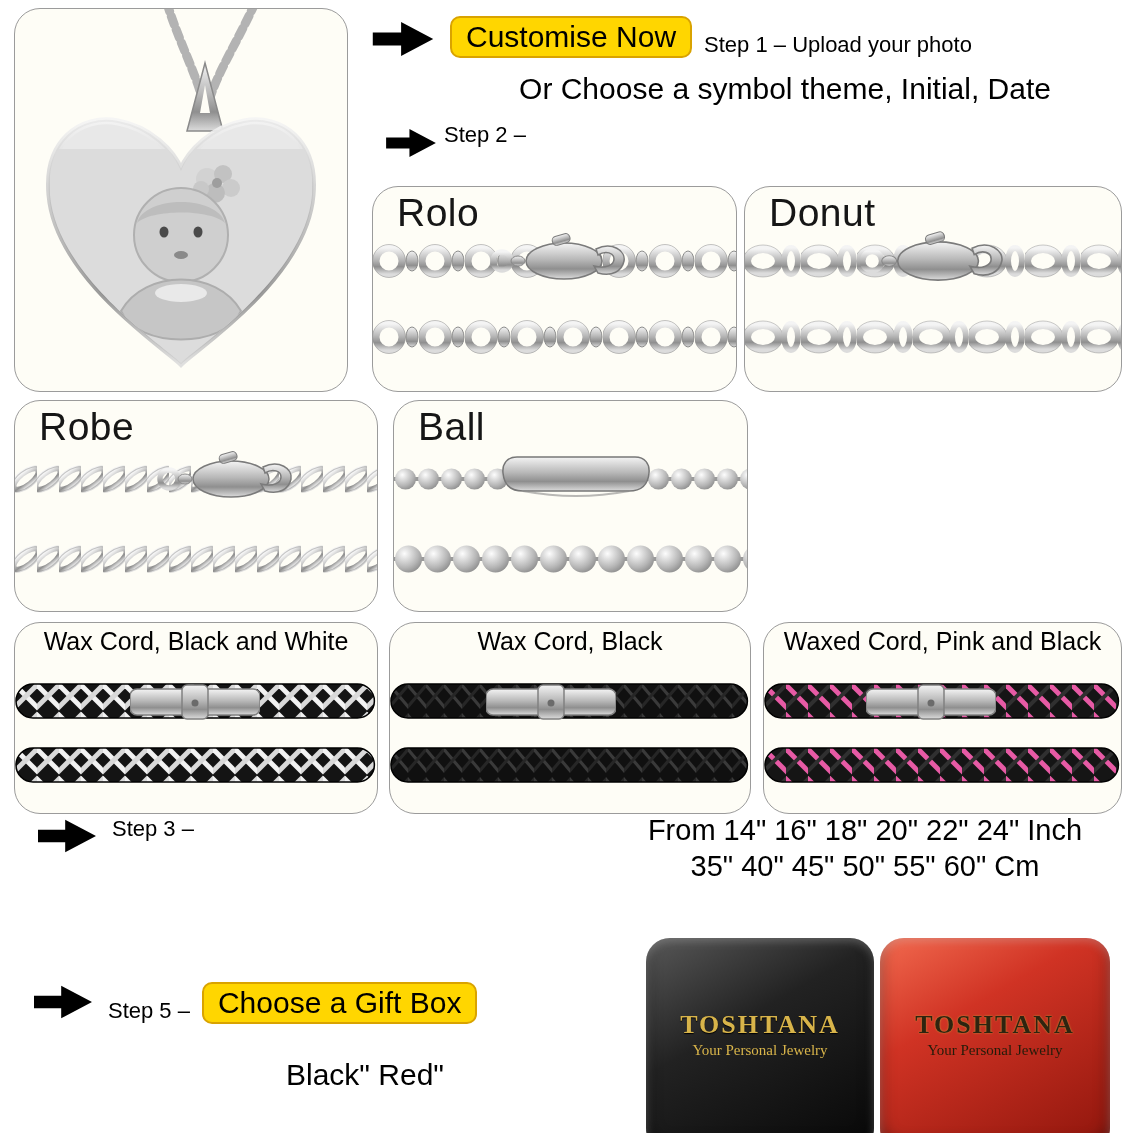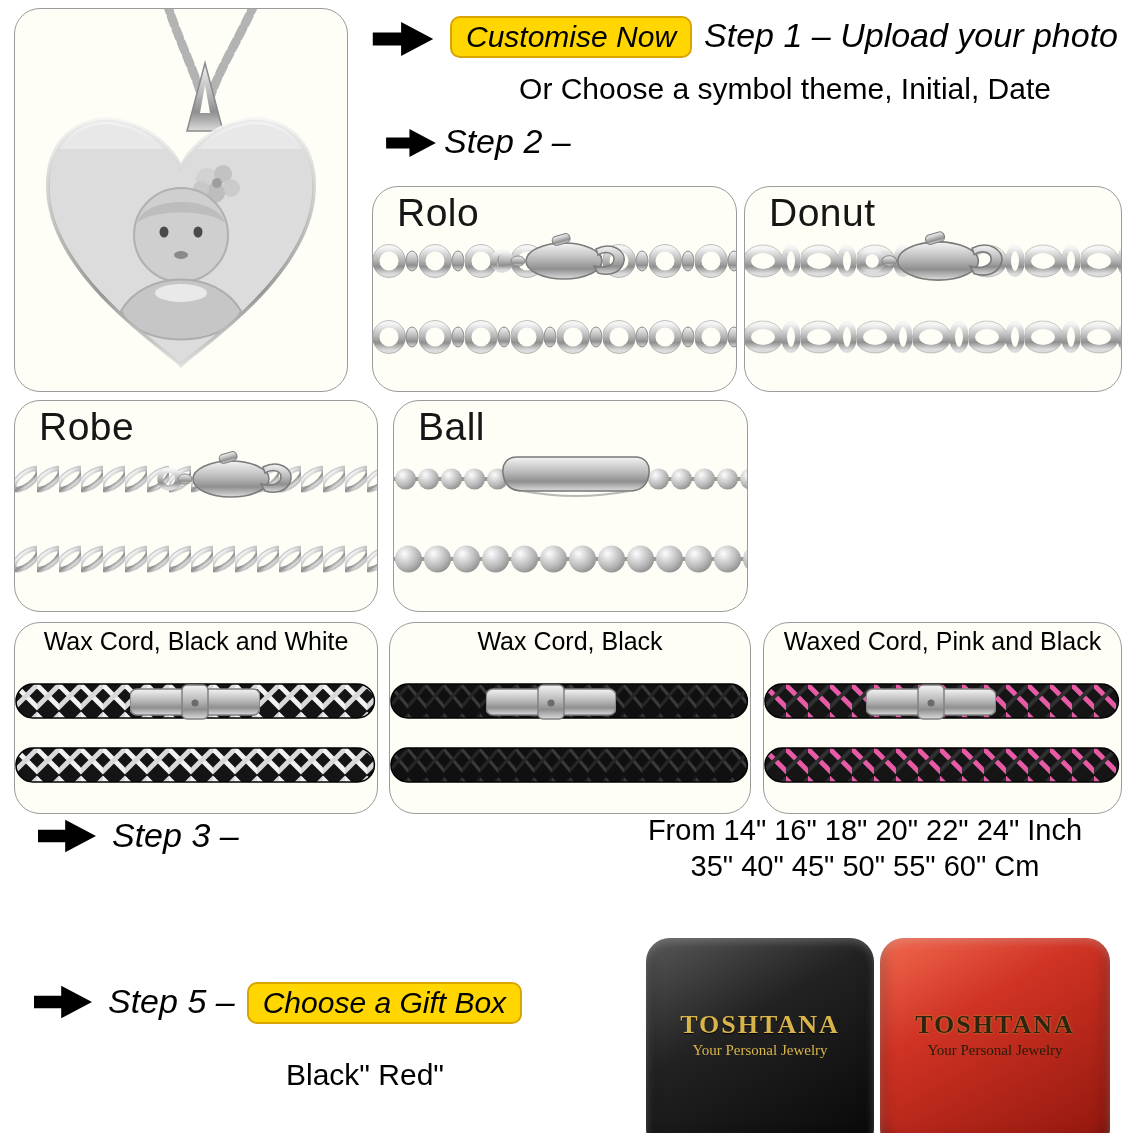--- a/index.html
+++ b/index.html
@@ -6,22 +6,22 @@
   .canvas{position:relative;width:1133px;height:1133px;background:#ffffff;
           font-family:"Liberation Sans",sans-serif;color:#000;overflow:hidden;}
   .card{position:absolute;background:#fefdf6;border:1.5px solid #9b9b9b;border-radius:26px;overflow:hidden;}
   .chain-title{position:absolute;left:24px;top:4px;font-size:39px;color:#161616;letter-spacing:.5px;}
   .cord-title{position:absolute;left:0;right:0;top:4px;text-align:center;font-size:25px;color:#000;}
   .row{position:absolute;left:0;width:100%;height:44px;}
   .cordrow{position:absolute;left:0;width:100%;height:40px;}
   .clasp{position:absolute;}
   .badge{display:inline-block;background:#ffd600;border:2px solid #d9a300;border-radius:10px;
          padding:2px 14px;font-size:30px;color:#000;white-space:nowrap;}
-  .step-row{position:absolute;display:flex;align-items:flex-start;gap:12px;white-space:nowrap;font-style:italic;}
-  .step-text{font-size:34px;color:#000;}
+  .step-row{position:absolute;display:flex;align-items:flex-end;gap:12px;white-space:nowrap;}
+  .step-text{font-size:22px;color:#000;}
   .arrow{position:absolute;}
   .center-text{position:absolute;text-align:center;font-size:30px;}
   .lengths{position:absolute;text-align:center;font-size:29px;line-height:1.25;}
   .strand{fill:none;stroke:#b3b3b3;stroke-width:9;stroke-dasharray:9 5;stroke-linecap:round;}
   .gift-box{position:absolute;border-radius:24px;
             box-shadow:inset 0 3px 10px rgba(255,255,255,.25), inset 0 -8px 16px rgba(0,0,0,.45);margin-top:39px;}
   .gift-box-black{background:linear-gradient(150deg,#585858 0%,#222 40%,#070707 100%);}
   .gift-box-red{background:linear-gradient(150deg,#f26a4f 0%,#d03324 35%,#8e150c 100%);}
   .box-face{position:absolute;inset:0;display:flex;flex-direction:column;align-items:center;
             justify-content:flex-start;padding-top:72px;font-family:"Liberation Serif",serif;}

